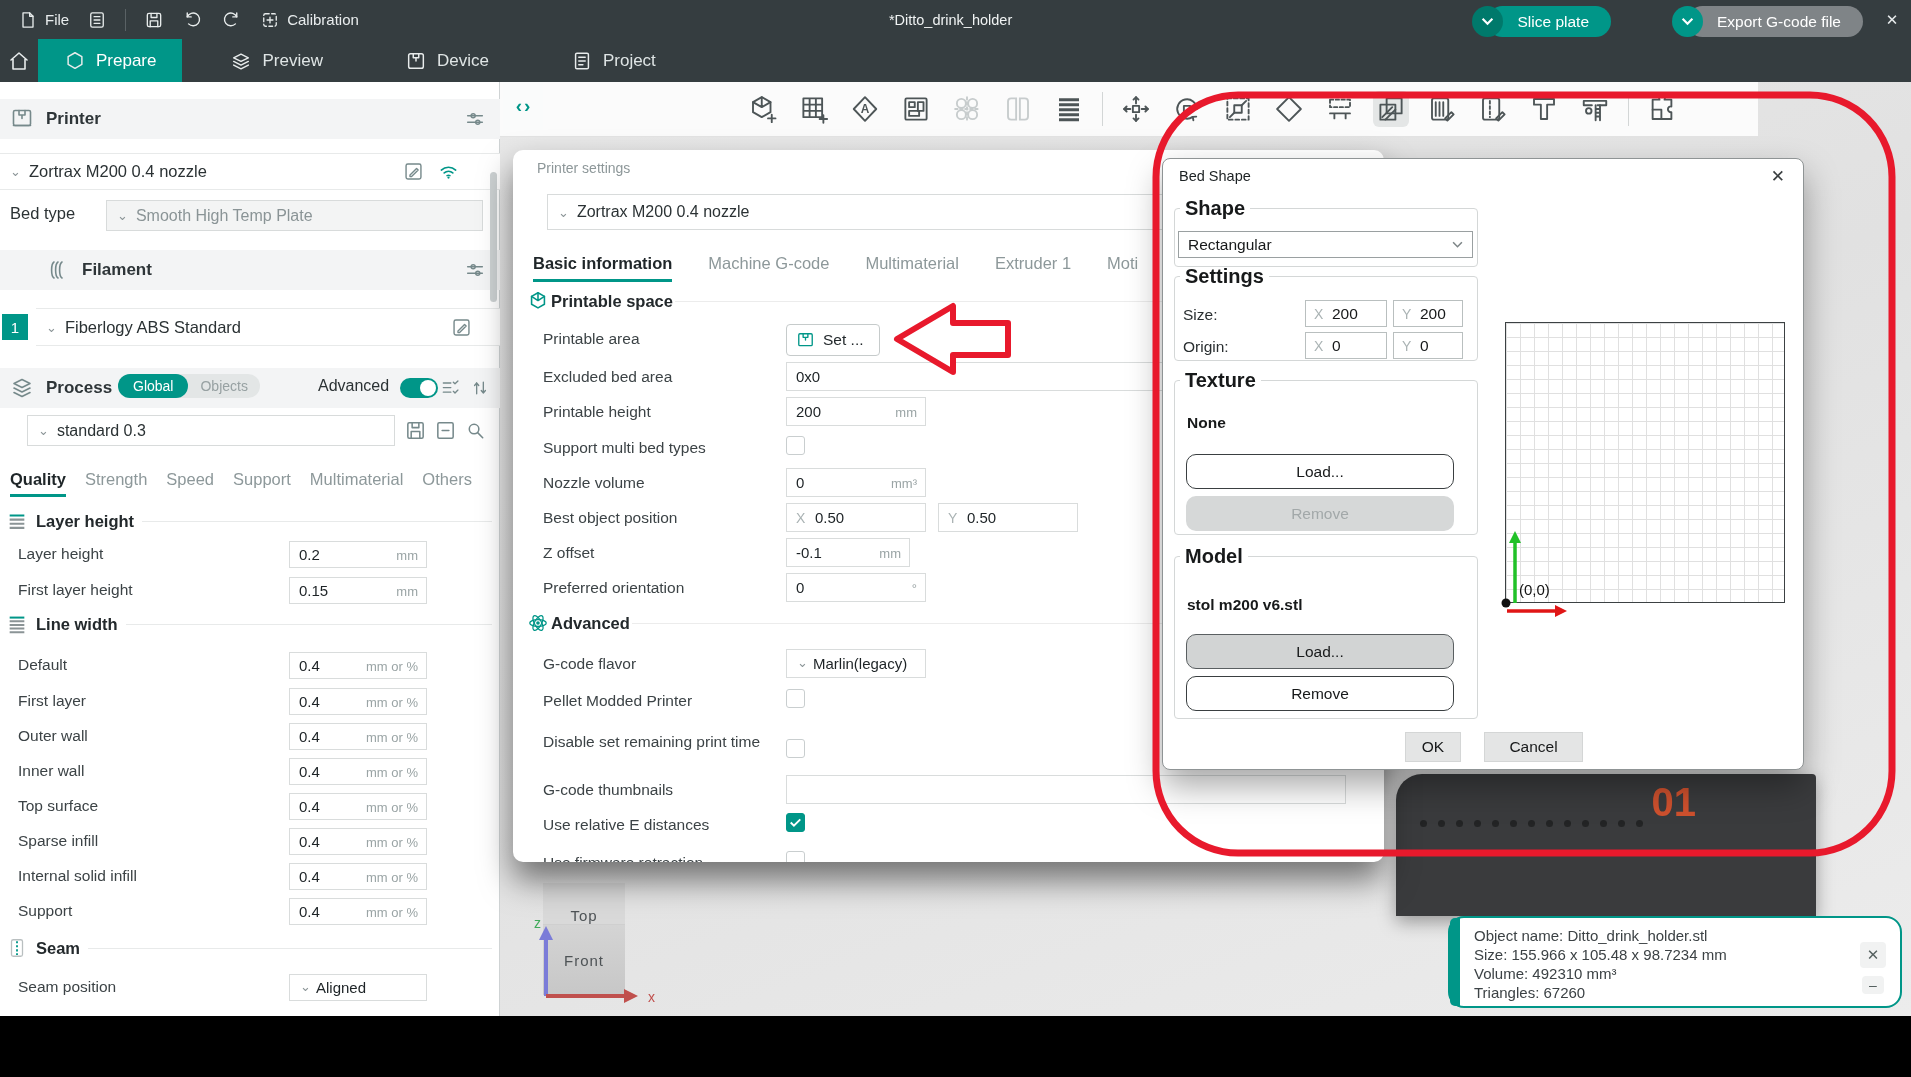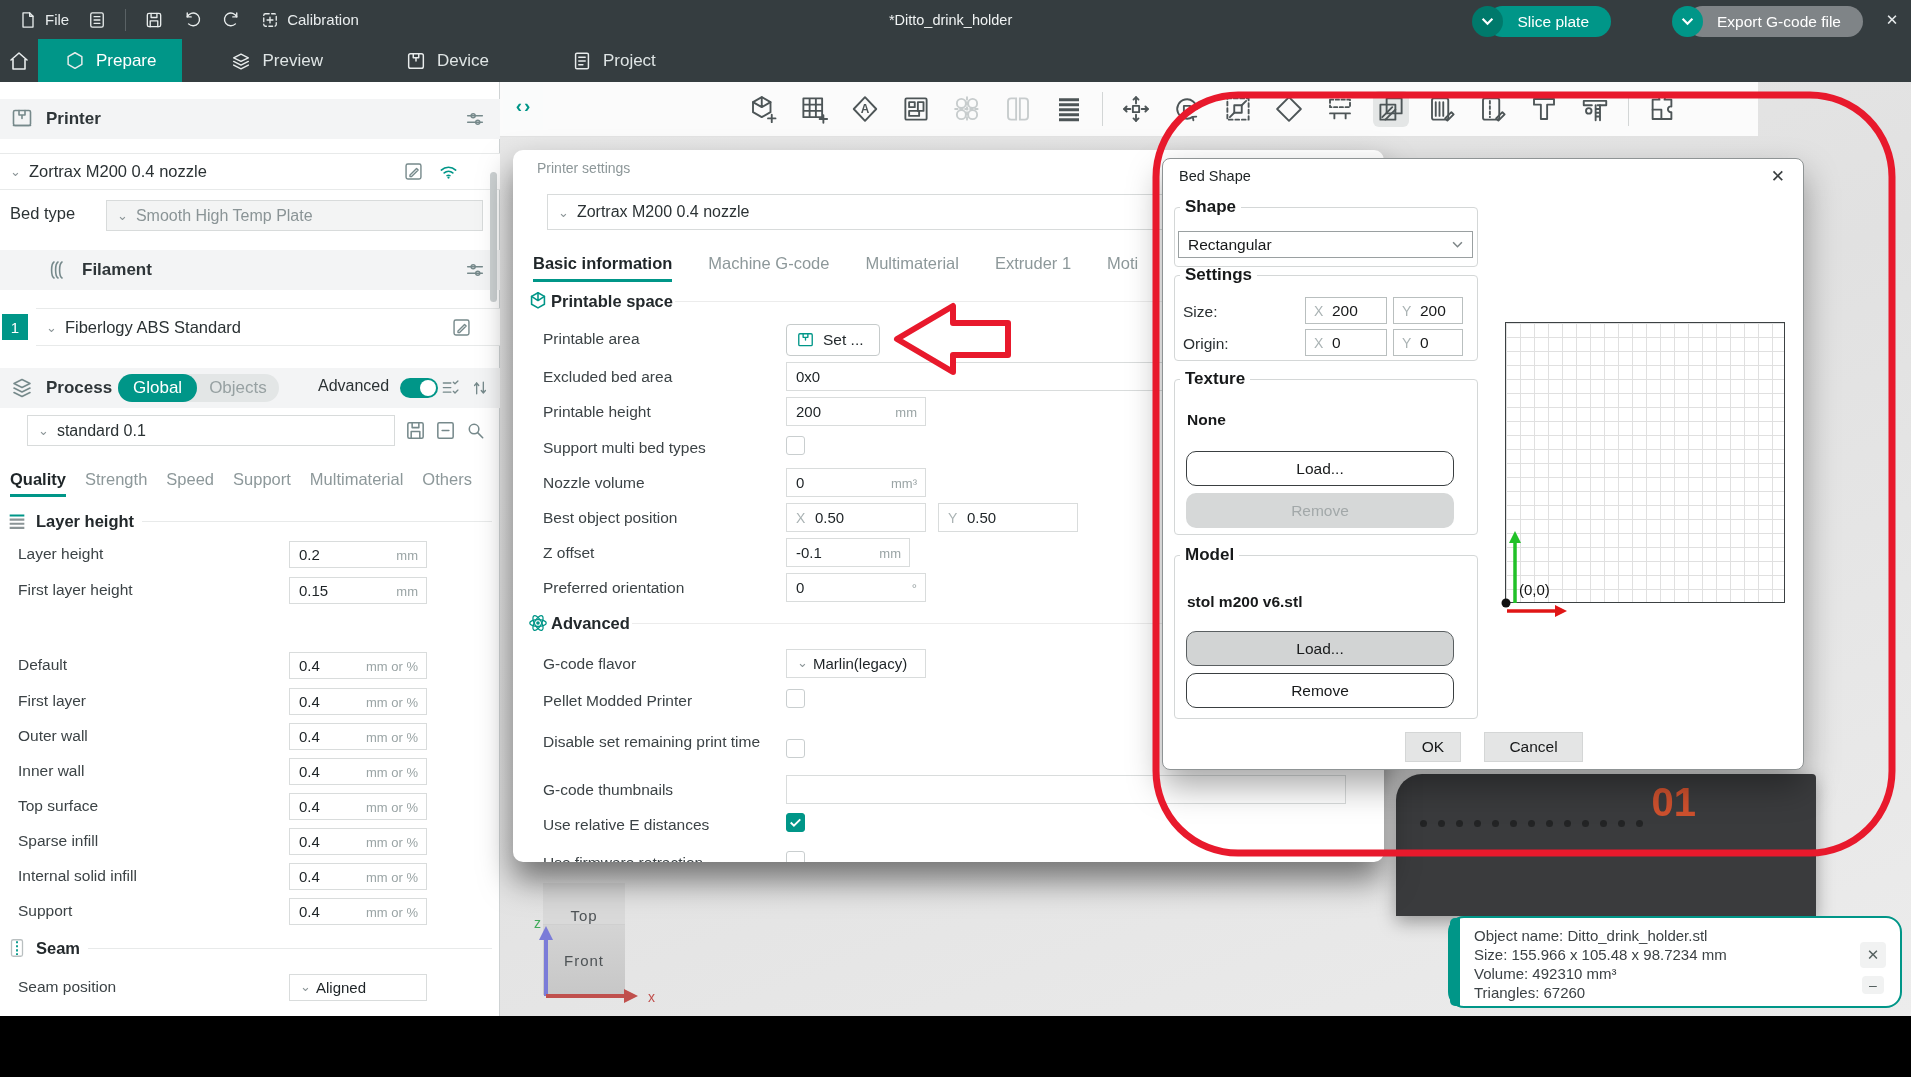--- a/index.html
+++ b/index.html
@@ -36,21 +36,21 @@
   .side-band { position:absolute; left:0; width:500px; height:40px; background:#f3f4f5; display:flex; align-items:center; }
   .band-title { font-size:17px; color:#2e3538; margin-left:12px; font-weight:bold; }
   .band-icon { margin-left:10px; }
   .right-icon { position:absolute; right:14px; }
   .preset-row { position:absolute; left:0; width:500px; display:flex; align-items:center; border-top:1px solid #e8eaea; border-bottom:1px solid #e8eaea; background:#fff; }
   .chevron { color:#8b9597; font-size:13px; margin:0 8px 0 10px; }
   .preset-text { font-size:16.5px; color:#2b3234; }
   .select-box { border:1px solid #d8dbdb; background:#f3f4f4; display:flex; align-items:center; color:#8a9496; font-size:16px; }
   .white-select { border:1px solid #d8dbdb; background:#fff; display:flex; align-items:center; font-size:16px; color:#2b3234; }
   .num-badge { position:absolute; width:26px; height:26px; background:#009688; color:#fff; font-size:15px; display:flex; align-items:center; justify-content:center; }
-  .seg { position:absolute; display:flex; background:#e3e6e6; border-radius:14px; font-size:17px; align-items:center; }
+  .seg { position:absolute; display:flex; background:#e3e6e6; border-radius:14px; font-size:14px; align-items:center; }
   .seg .on { background:#009688; color:#fff; border-radius:14px; padding:4px 15px; }
   .seg .off { color:#97a1a2; padding:4px 12px; }
   .toggle { position:absolute; width:38px; height:20px; background:#009688; border-radius:10px; }
   .toggle .knob { position:absolute; right:2px; top:2px; width:16px; height:16px; border-radius:50%; background:#fff; }
   .side-tabs { position:absolute; left:10px; display:flex; gap:19px; font-size:16.5px; color:#8d989a; }
   .side-tabs .cur { color:#1f2629; font-weight:bold; border-bottom:3px solid #009688; padding-bottom:5px; }
   .sec-head { position:absolute; display:flex; align-items:center; gap:8px; }
   .sec-head .t { font-size:16.5px; font-weight:bold; color:#23292c; }
   .sec-head .dv { height:1px; background:#e8eaea; flex:1; }
   .prow { position:absolute; left:0; width:480px; height:27px; }
@@ -91,21 +91,21 @@
   .fld .axv { position:absolute; left:28px; top:5px; font-size:15px; color:#1d2326; }
   .cb { position:absolute; left:273px; width:19px; height:19px; border:1px solid #c9cecf; border-radius:3px; background:#fff; }
   .cb.checked { background:#009688; border-color:#009688; }
   .set-btn { position:absolute; left:273px; top:0; width:94px; height:32px; border:1px solid #c6cbcb; border-radius:4px; background:#fff; display:flex; align-items:center; gap:8px; padding-left:9px; font-size:15.5px; color:#23292c; }
 
   
   #dialog { left:1162px; top:158px; width:642px; height:612px; background:#fff; border:1px solid #8f9495; border-radius:8px; box-shadow:0 16px 34px rgba(0,0,0,0.35); z-index:30; }
   #dialog-title { position:absolute; left:16px; top:9px; font-size:14.5px; color:#1c2123; }
   #dialog-close { position:absolute; right:18px; top:7px; font-size:17px; color:#3a3f41; }
   fieldset { position:absolute; border:1px solid #d4d7d7; border-radius:4px; }
-  legend { font-size:17px; font-weight:bold; color:#17191a; padding:0 5px; margin-left:5px; }
+  legend { font-size:20px; font-weight:bold; color:#17191a; padding:0 5px; margin-left:5px; }
   .dlg-select { position:absolute; border:1px solid #9aa0a1; background:#fff; display:flex; align-items:center; justify-content:space-between; font-size:15.5px; color:#17191a; padding:0 9px; }
   .mini { position:absolute; height:27px; border:1px solid #b9bfbf; background:#fff; }
   .mini .ax { position:absolute; left:8px; top:5px; font-size:14px; color:#aab3b4; }
   .mini .axv { position:absolute; left:26px; top:4px; font-size:15.5px; color:#17191a; }
   .grp-lbl { position:absolute; font-size:15.5px; color:#2a2f31; }
   .bold-val { position:absolute; font-size:15.5px; font-weight:bold; color:#17191a; }
   .dlg-btn { position:absolute; left:11px; width:268px; height:35px; border-radius:10px; display:flex; align-items:center; justify-content:center; font-size:15.5px; }
   .dlg-btn.white { background:#fff; border:1px solid #3a3f41; color:#17191a; }
   .dlg-btn.gray-dis { background:#d6d8d8; border:none; color:#a2a8a9; }
   .dlg-btn.gray-sel { background:#d2d4d4; border:1.5px solid #5a5f61; color:#17191a; }
@@ -465,21 +465,21 @@
     <span class="right-icon" style="right:10px;">
       <svg width="20" height="20" viewBox="0 0 24 24">
           <path class="icg" d="M8 19V6M8 6L5.5 9M8 6l2.5 3M16 5v13M16 18l-2.5-3M16 18l2.5-3"></path>
         </svg>
     </span>
   </div>
 
   <div class="abs" style="left:0; top:333px; width:500px; height:33px;">
     <div class="white-select abs" style="left:27px; top:0; width:368px; height:31px;">
       <span class="chevron">⌄</span>
-      <span>standard 0.1</span>
+      <span>standard 0.3</span>
     </div>
     <span class="abs" style="left:404px; top:4px;">
       <svg width="23" height="23" viewBox="0 0 24 24">
           <rect class="icg" x="4" y="4" width="16" height="16" rx="1.5"></rect>
           <path class="icg" d="M8.5 4v5h7V4M7.5 20v-7h9v7"></path>
         </svg>
     </span>
     <span class="abs" style="left:434px; top:4px;">
       <svg width="23" height="23" viewBox="0 0 24 24">
           <rect class="icg" x="4" y="4" width="16" height="16" rx="1.5"></rect>
@@ -519,20 +519,28 @@
       </span>
   </div>
   <div class="prow" style="top:495px;">
     <span class="lbl">First layer height</span>
     <span class="ibox">
         <span class="v">0.15</span>
         <span class="u">mm</span>
       </span>
   </div>
 
+  <div class="sec-head" style="left:6px; top:531px; width:486px;">
+    <svg width="22" height="22" viewBox="0 0 24 24">
+        <path d="M4 5h16" stroke="#009688" stroke-width="2.2" fill="none"></path>
+        <path d="M4 9h16M4 13h16M4 17h16M4 21h16" stroke="#8b9496" stroke-width="2.2" fill="none"></path>
+      </svg>
+    <span class="t">Line width</span>
+    <span class="dv"></span>
+  </div>
   <div class="prow" style="top:570px;">
       <span class="lbl">Default</span>
       <span class="ibox">
         <span class="v">0.4</span>
         <span class="u">mm or %</span>
       </span>
     </div>
   <div class="prow" style="top:606px;">
       <span class="lbl">First layer</span>
       <span class="ibox">

